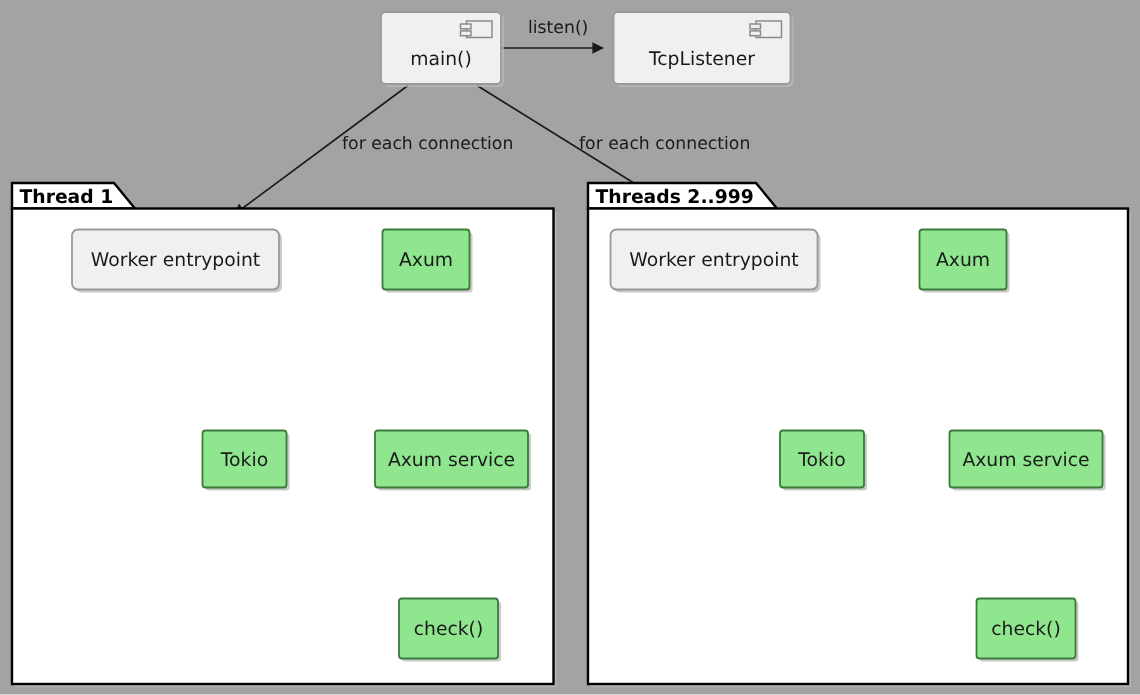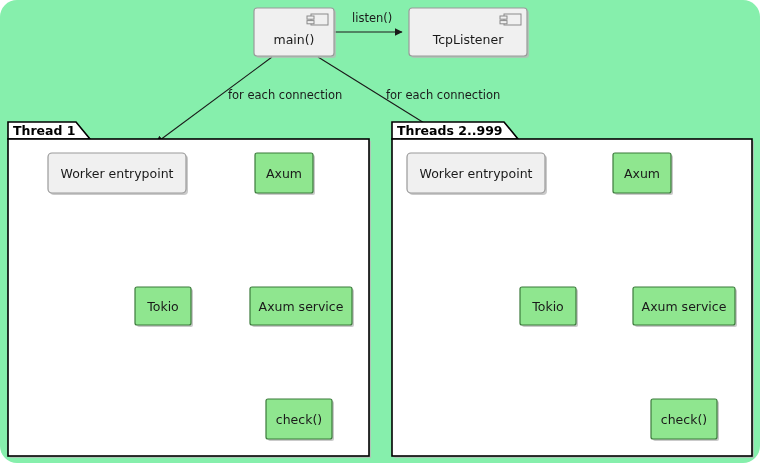--- a/index.html
+++ b/index.html
@@ -7,23 +7,22 @@
     padding: 0;
     background: #ffffff;
   }
   body {
     font-family: "DejaVu Sans", sans-serif;
   }
   #canvas {
     position: relative;
     width: 760px;
     height: 463px;
-    background: #86efac;
+    background: #a3a3a3;
     overflow: hidden;
-    border-radius: 17px;
   }
   svg.layer {
     position: absolute;
     left: 0;
     top: 0;
     width: 760px;
     height: 463px;
     overflow: visible;
   }
   svg.edges { z-index: 1; }

